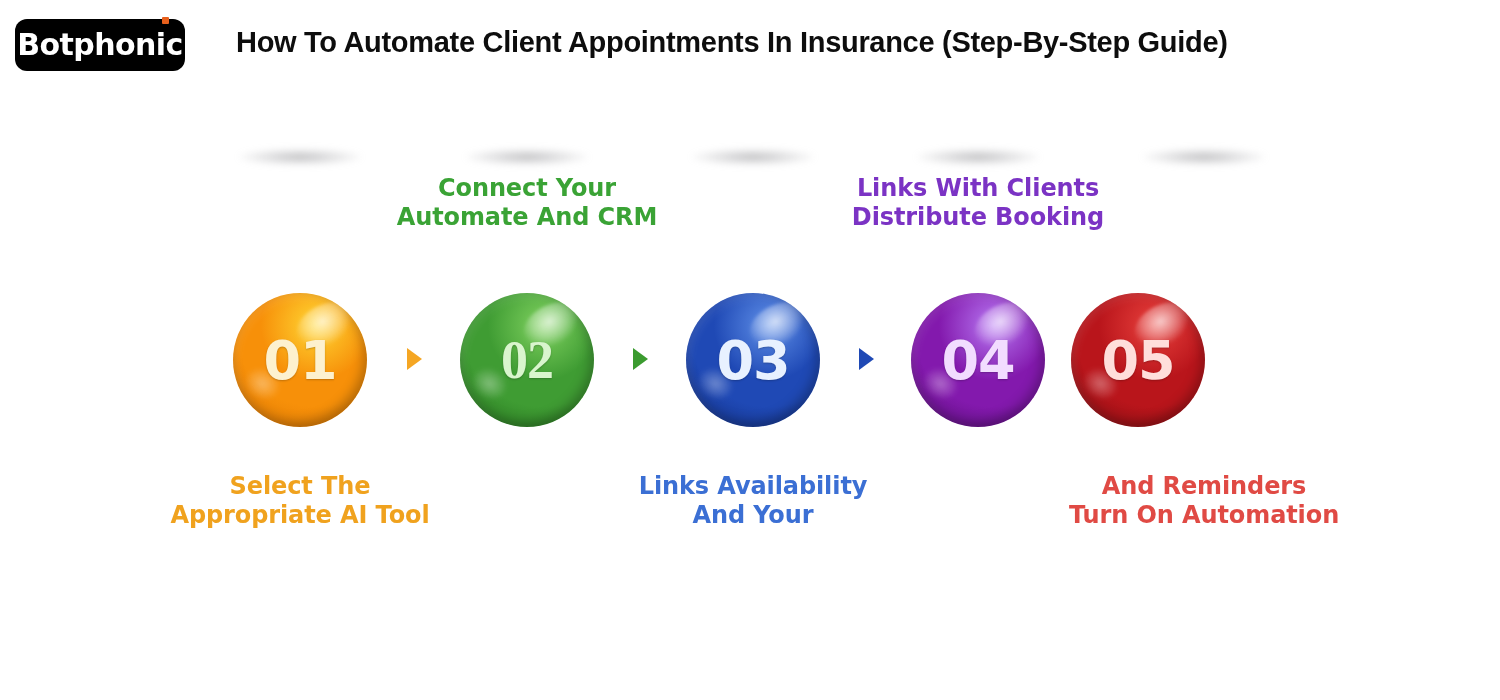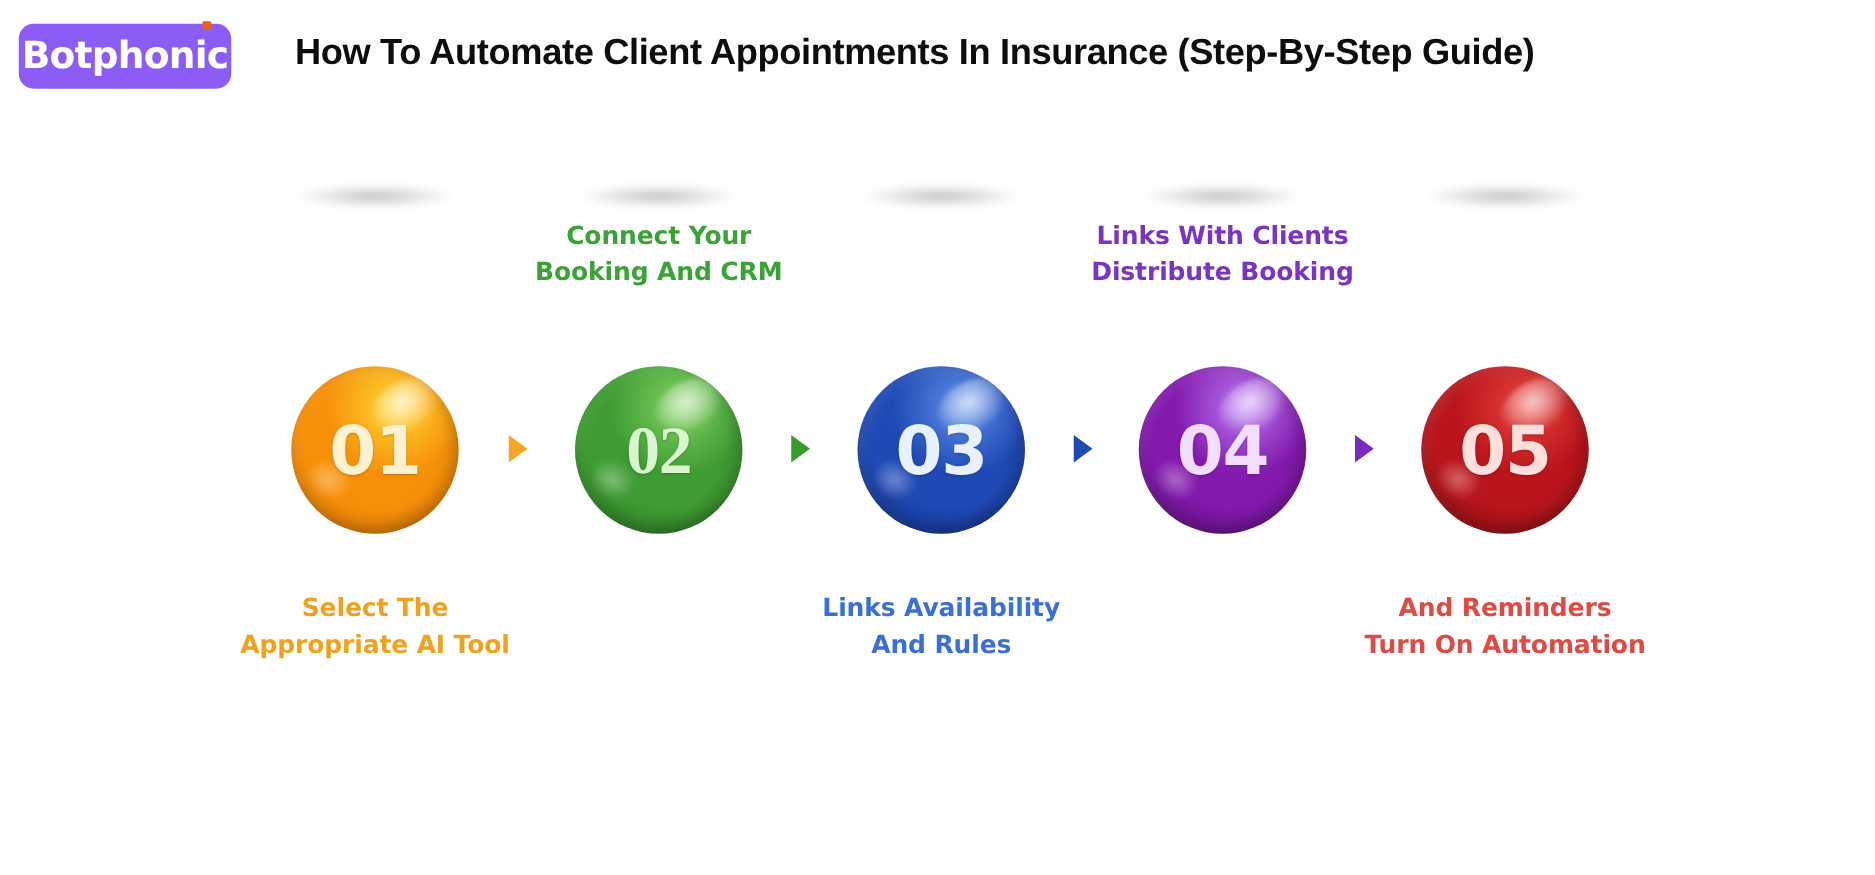--- a/index.html
+++ b/index.html
@@ -22,21 +22,21 @@
     top: 0; left: 0;
     width: 1500px;
     height: 90px;
   }
   .logo-badge {
     position: absolute;
     left: 15px;
     top: 19px;
     width: 170px;
     height: 52px;
-    background: #8b5cf6;
+    background: #000000;
     border-radius: 12px;
     display: flex;
     align-items: center;
     justify-content: center;
   }
   .logo-text {
     position: relative;
     color: #ffffff;
     font-family: "DejaVu Sans", sans-serif;
     font-size: 30px;
@@ -150,21 +150,21 @@
     border-bottom: 11px solid transparent;
     border-left-width: 15px;
     border-left-style: solid;
   }
 
   .label {
     position: absolute;
     width: 300px;
     text-align: center;
     font-family: "DejaVu Sans", sans-serif;
-    font-size: 20px;
+    font-size: 24px;
     font-weight: bold;
     line-height: 29px;
     letter-spacing: -0.1px;
   }
   .label-above { top: 174px; }
   .label-below { top: 472px; }
 </style>
 </head>
 <body>
 
@@ -196,52 +196,52 @@
       <div class="sphere" style="background: radial-gradient(circle at 62% 24%, rgb(127, 209, 95) 0%, rgb(63, 156, 51) 42%, rgb(63, 156, 51) 62%, rgb(42, 122, 34) 92%, rgb(42, 122, 34) 100%);">
         <div class="rim"></div>
         <div class="spec-big"></div>
         <div class="spec-small"></div>
       </div>
       <div class="step-number" style="color: rgb(217, 245, 205); font-family: Liberation Serif, serif;">02</div>
     </div>
     <div class="arrow" style="left: 633px; border-left-color: rgb(59, 155, 47);"></div>
     <div class="label label-above" style="left: 377px; color: rgb(58, 163, 53);">
       <div>Connect Your</div>
-      <div>Booking And CRM</div>
+      <div>Automate And CRM</div>
     </div>
     <div class="sphere-shadow" style="left: 691px;"></div>
     <div class="step" style="left: 686px;">
       <div class="sphere" style="background: radial-gradient(circle at 62% 24%, rgb(95, 143, 232) 0%, rgb(31, 73, 181) 42%, rgb(31, 73, 181) 62%, rgb(21, 52, 140) 92%, rgb(21, 52, 140) 100%);">
         <div class="rim"></div>
         <div class="spec-big"></div>
         <div class="spec-small"></div>
       </div>
       <div class="step-number" style="color: rgb(232, 241, 255);">03</div>
     </div>
     <div class="arrow" style="left: 858.5px; border-left-color: rgb(31, 73, 181);"></div>
     <div class="label label-below" style="left: 603px; color: rgb(59, 111, 212);">
       <div>Links Availability</div>
-      <div>And Rules</div>
+      <div>And Your</div>
     </div>
     <div class="sphere-shadow" style="left: 916px;"></div>
     <div class="step" style="left: 911px;">
       <div class="sphere" style="background: radial-gradient(circle at 62% 24%, rgb(183, 119, 242) 0%, rgb(131, 25, 173) 42%, rgb(131, 25, 173) 62%, rgb(94, 16, 128) 92%, rgb(94, 16, 128) 100%);">
         <div class="rim"></div>
         <div class="spec-big"></div>
         <div class="spec-small"></div>
       </div>
       <div class="step-number" style="color: rgb(242, 220, 255);">04</div>
     </div>
     <div class="arrow" style="left: 1084px; border-left-color: rgb(122, 43, 189);"></div>
     <div class="label label-above" style="left: 828px; color: rgb(123, 51, 196);">
       <div>Links With Clients</div>
       <div>Distribute Booking</div>
     </div>
     <div class="sphere-shadow" style="left: 1142px;"></div>
-    <div class="step" style="left: 1137px;">
+    <div class="step" style="left: 1071px;">
       <div class="sphere" style="background: radial-gradient(circle at 62% 24%, rgb(232, 64, 60) 0%, rgb(185, 21, 27) 42%, rgb(185, 21, 27) 62%, rgb(140, 15, 20) 92%, rgb(140, 15, 20) 100%);">
         <div class="rim"></div>
         <div class="spec-big"></div>
         <div class="spec-small"></div>
       </div>
       <div class="step-number" style="color: rgb(255, 222, 219);">05</div>
     </div>
     <div class="label label-below" style="left: 1054px; color: rgb(224, 74, 68);">
       <div>And Reminders</div>
       <div>Turn On Automation</div>

